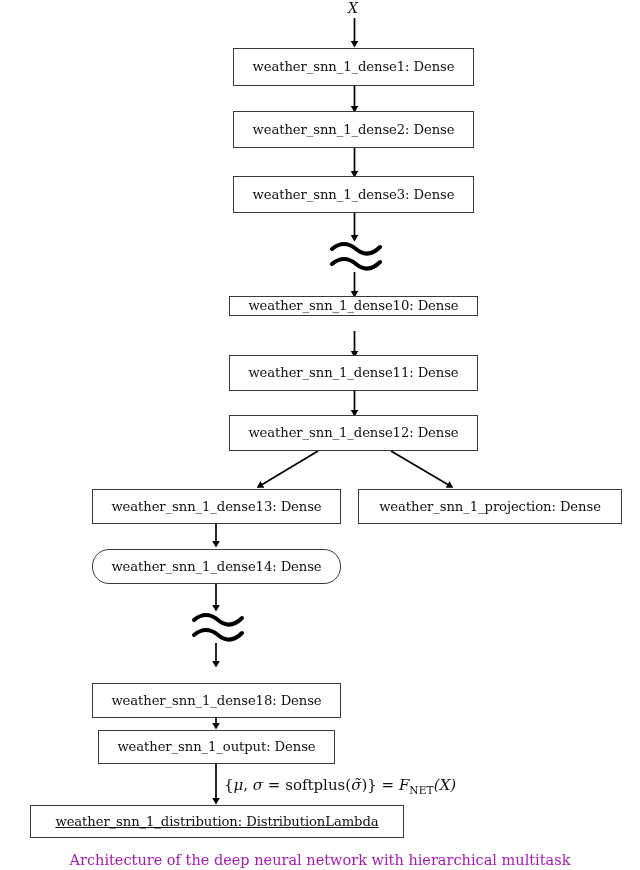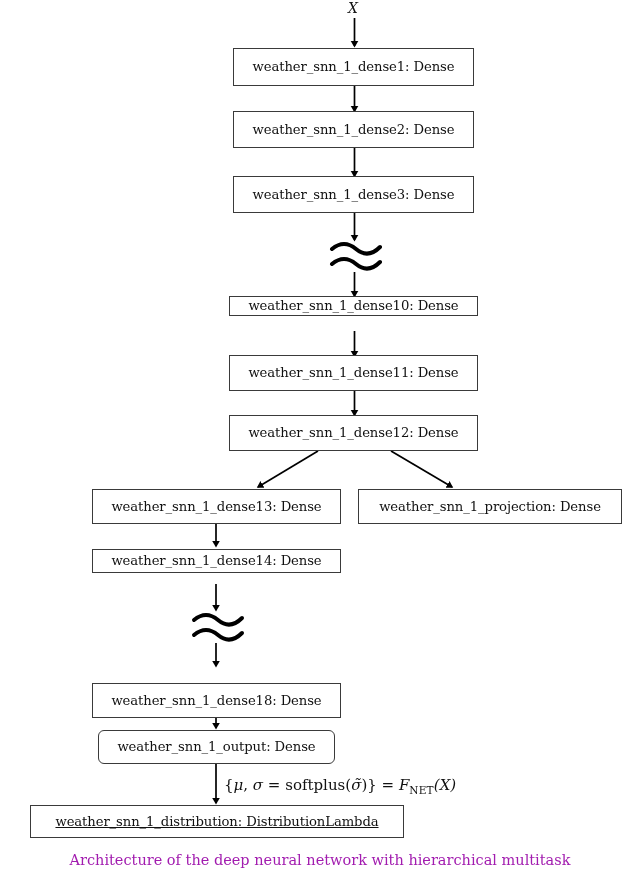--- a/index.html
+++ b/index.html
@@ -161,29 +161,29 @@
   </div>
 
   <div class="node" style="left:92px; top:489px; width:249px; height:35px;">
     <span class="node-label">weather_snn_1_dense13: Dense</span>
   </div>
 
   <div class="node" style="left:358px; top:489px; width:264px; height:35px;">
     <span class="node-label">weather_snn_1_projection: Dense</span>
   </div>
 
-  <div class="node" style="left:92px; top:549px; width:249px; height:24px;">
+  <div class="node" style="left:92px; top:549px; width:249px; height:35px;border-radius:17px;">
     <span class="node-label">weather_snn_1_dense14: Dense</span>
   </div>
 
   <div class="node" style="left:92px; top:683px; width:249px; height:35px;">
     <span class="node-label">weather_snn_1_dense18: Dense</span>
   </div>
 
-  <div class="node" style="left:98px; top:730px; width:237px; height:34px;border-radius:6px;">
+  <div class="node" style="left:98px; top:730px; width:237px; height:34px;">
     <span class="node-label">weather_snn_1_output: Dense</span>
   </div>
 
   <div class="node" style="left:30px; top:805px; width:374px; height:33px;text-decoration:underline;">
     <span class="node-label">weather_snn_1_distribution: DistributionLambda</span>
   </div>
 
   <div class="formula" style="left:224px; top:776px;">
     <span>{</span><span class="it">μ</span><span>, </span><span class="it">σ</span><span> = </span><span>softplus(</span><span class="it">σ̃</span><span>)</span><span>}</span><span> = </span><span class="it">F</span><span class="sub">NET</span><span class="it">(X)</span>
   </div>

